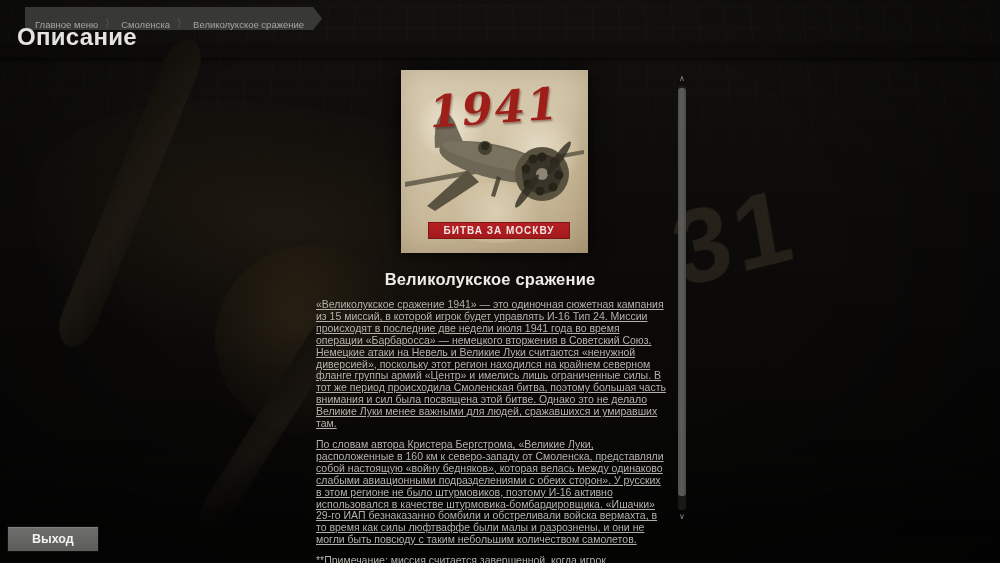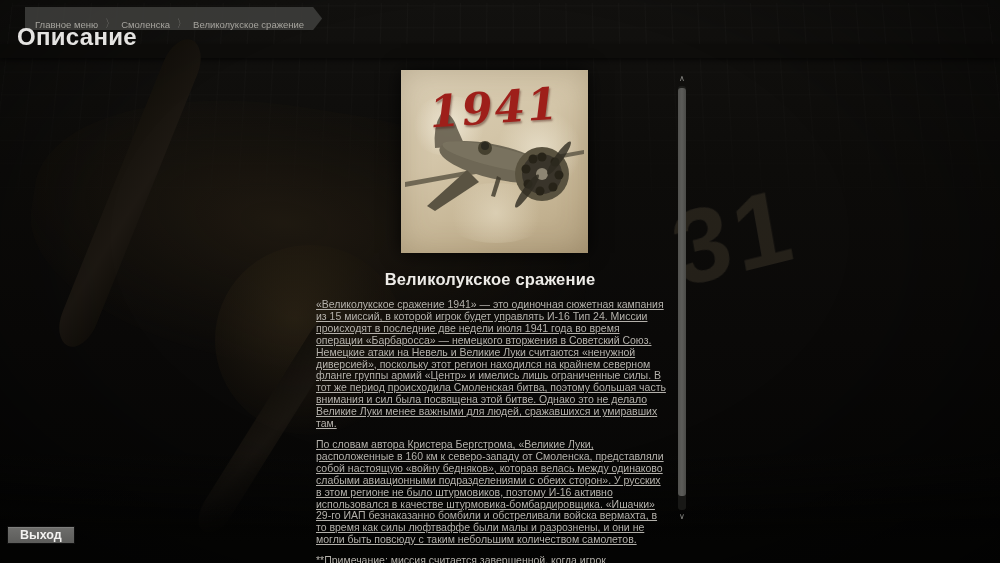--- a/index.html
+++ b/index.html
@@ -80,21 +80,21 @@
   .scrollbar{position:absolute;left:676px;top:74px;width:12px;height:448px;}
   .scroll-track{position:absolute;left:2px;top:12px;width:8px;height:424px;
     background:rgba(34,34,32,0.7);border-radius:3px;}
   .scroll-thumb{position:absolute;left:2px;top:14px;width:8px;height:408px;
     background:linear-gradient(90deg,#52524f,#5c5c59 50%,#4a4a47);border-radius:3px;cursor:pointer;}
   .scroll-arrow{position:absolute;left:0;width:12px;height:10px;text-align:center;
     font-size:8px;line-height:10px;color:#8a8a86;cursor:pointer;user-select:none;}
   .scroll-arrow.up{top:0;}
   .scroll-arrow.down{bottom:0;}
   
-  .exit-btn{position:absolute;left:8px;top:527px;min-width:44px;height:16px;padding:0 12px;
+  .exit-btn{position:absolute;left:8px;top:527px;min-width:44px;height:24px;padding:0 24px;
     background:linear-gradient(180deg,#6e6e6c,#5c5c5a);
     box-shadow:0 0 0 1px rgba(20,20,20,.7), inset 0 1px 0 rgba(255,255,255,.12);
     color:#f3f2f0;font-size:12.5px;font-weight:bold;
     display:flex;align-items:center;justify-content:center;cursor:pointer;
     font-family:"Liberation Sans",sans-serif;border:none;}
 </style>
 </head>
 <body>
 
 <div class="scene">
@@ -153,20 +153,21 @@
         <circle cx="132" cy="89" r="4.5"></circle>
     </g>
     <circle cx="141" cy="104" r="6" fill="#8d8573"></circle>
 
     <ellipse cx="158" cy="88" rx="4" ry="20" fill="#2e2a20" opacity="0.8" transform="rotate(35 158 88)"></ellipse>
     <ellipse cx="126" cy="121" rx="4" ry="20" fill="#2e2a20" opacity="0.8" transform="rotate(35 126 121)"></ellipse>
 
     <path d="M96 106 L90 126 L94 127 L100 108 Z" fill="#3c3729" opacity="0.8"></path>
   </svg>
   <div class="poster-year">1941</div>
+  <div class="poster-banner">БИТВА ЗА МОСКВУ</div>
 </div>
 
 <div class="desc-title">Великолукское сражение</div>
 
 <div class="desc-body">
   <p>«Великолукское сражение 1941» — это одиночная сюжетная кампания из 15 миссий, в которой игрок будет управлять И-16 Тип 24. Миссии происходят в последние две недели июля 1941 года во время операции «Барбаросса» — немецкого вторжения в Советский Союз. Немецкие атаки на Невель и Великие Луки считаются «ненужной диверсией», поскольку этот регион находился на крайнем северном фланге группы армий «Центр» и имелись лишь ограниченные силы. В тот же период происходила Смоленская битва, поэтому большая часть внимания и сил была посвящена этой битве. Однако это не делало Великие Луки менее важными для людей, сражавшихся и умиравших там.</p>
   <p>По словам автора Кристера Бергстрома, «Великие Луки, расположенные в 160 км к северо-западу от Смоленска, представляли собой настоящую «войну бедняков», которая велась между одинаково слабыми авиационными подразделениями с обеих сторон». У русских в этом регионе не было штурмовиков, поэтому И-16 активно использовался в качестве штурмовика-бомбардировщика. «Ишачки» 29-го ИАП безнаказанно бомбили и обстреливали войска вермахта, в то время как силы люфтваффе были малы и разрознены, и они не могли быть повсюду с таким небольшим количеством самолетов.</p>
   <p>**Примечание: миссия считается завершенной, когда игрок приземляется на своем домашнем аэродроме. Итак, даже если цели не уничтожены, если вы вернетесь живым, значит, миссия выполнена!</p>
 
 </div>

